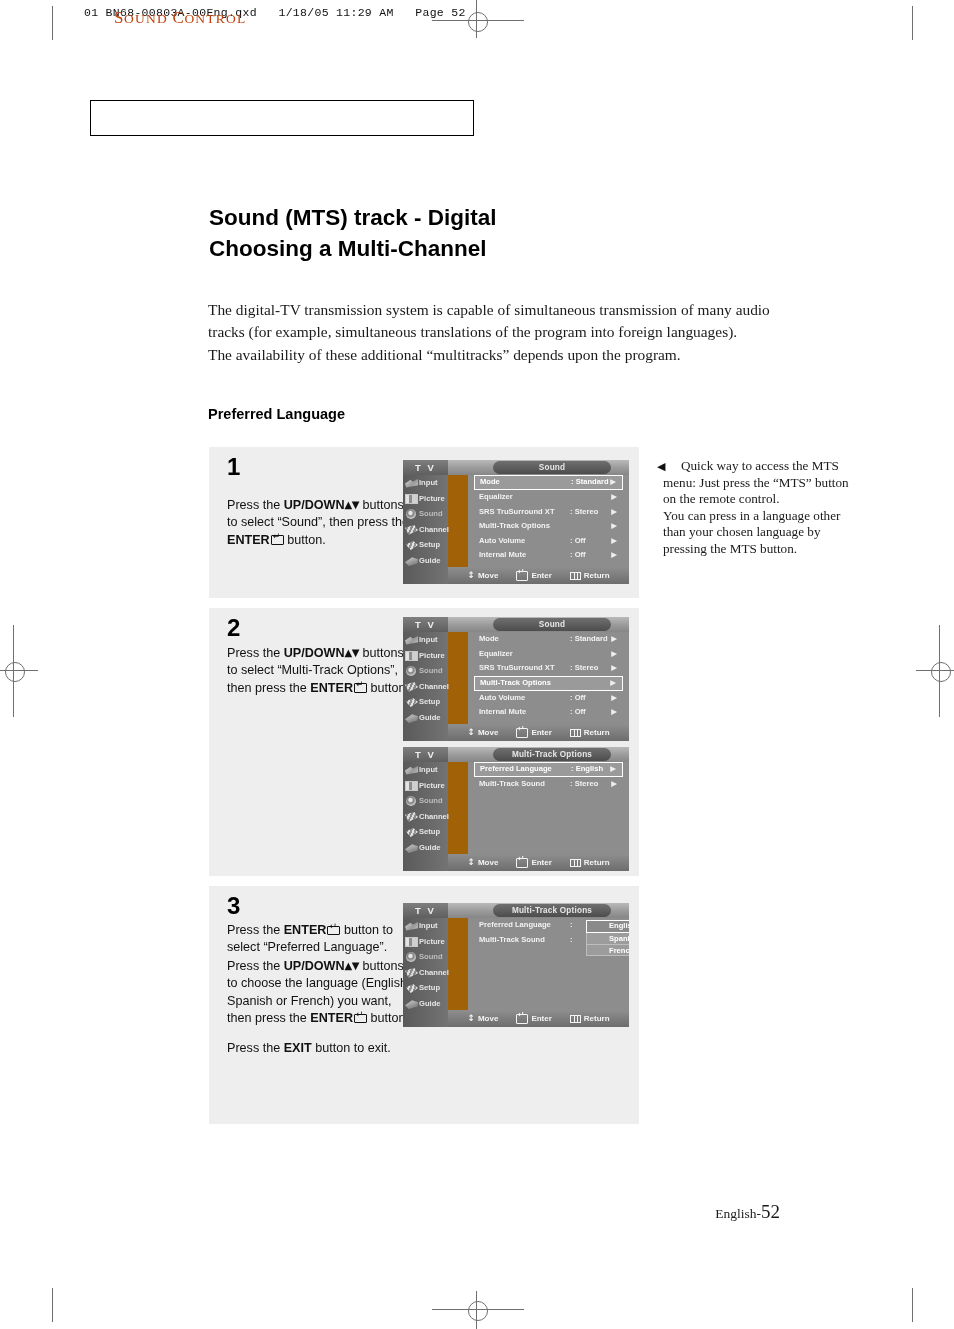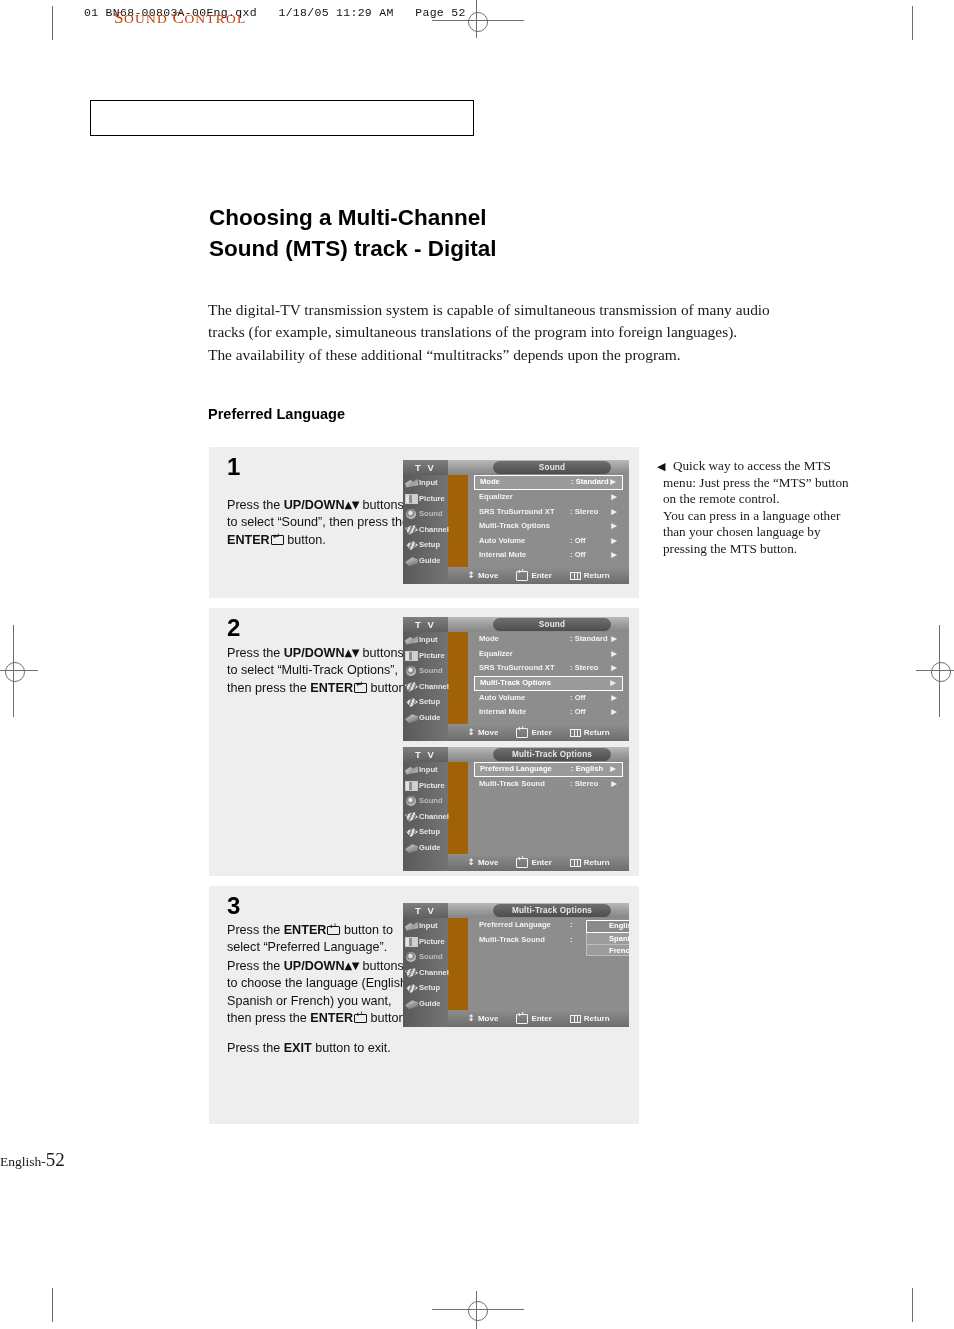--- a/index.html
+++ b/index.html
@@ -200,21 +200,21 @@
   }
   .side-note .bullet {
     position: absolute;
     left: 0;
     top: 1px;
     font-family: "DejaVu Sans", sans-serif;
     font-size: 11px;
     color: #111;
   }
   .side-note .note-body {
-    margin-left: 16px;
+    margin-left: 24px;
   }
   .side-note .note-body .ind { display: block; padding-left: 6px; }
 
   
   .tv {
     position: absolute;
     width: 226px;
     height: 124px;
     background: #a16207;
     font-family: "Liberation Sans", sans-serif;
@@ -456,23 +456,23 @@
     background: #8a8a8a;
     border: 1.4px solid #ffffff;
     height: 13px;
     line-height: 10.5px;
   }
 
   
   .footer {
     position: absolute;
     left: 0;
-    top: 1149px;
+    top: 1201px;
     width: 780px;
-    text-align: left;
+    text-align: right;
     font-family: "Liberation Serif", serif;
     font-size: 13.5px;
     color: #1a1a1a;
   }
   .footer .pg {
     font-size: 19px;
   }
 </style>
 </head>
 <body>
@@ -497,22 +497,22 @@
 <div class="crop-line" style="left:476px;top:1291px;width:1.4px;height:38px;"></div>
 <div class="crop-line" style="left:432px;top:1309px;width:92px;height:1.4px;"></div>
 <div class="reg-circle" style="left:468px;top:1301px;width:18px;height:18px;"></div>
 
 <div class="slug">01 BN68-00803A-00Eng.qxd   1/18/05 11:29 AM   Page 52</div>
 
 <div class="section-box"></div>
 <div class="section-box-label"><span class="sc-first">S</span><span class="sc-rest">OUND </span><span class="sc-first">C</span><span class="sc-rest">ONTROL</span></div>
 
 <div class="page-heading">
+  <div>Sound (MTS) track - Digital</div>
   <div>Choosing a Multi-Channel</div>
-  <div>Sound (MTS) track - Digital</div>
 </div>
 
 <div class="intro">
   <p>The digital-TV transmission system is capable of simultaneous transmission of many audio tracks (for example, simultaneous translations of the program into foreign languages).</p>
   <p class="sp">The availability of these additional “multitracks” depends upon the program.</p>
 </div>
 
 <div class="subheading">Preferred Language</div>
 
 <div class="step-panel" id="step-1">

